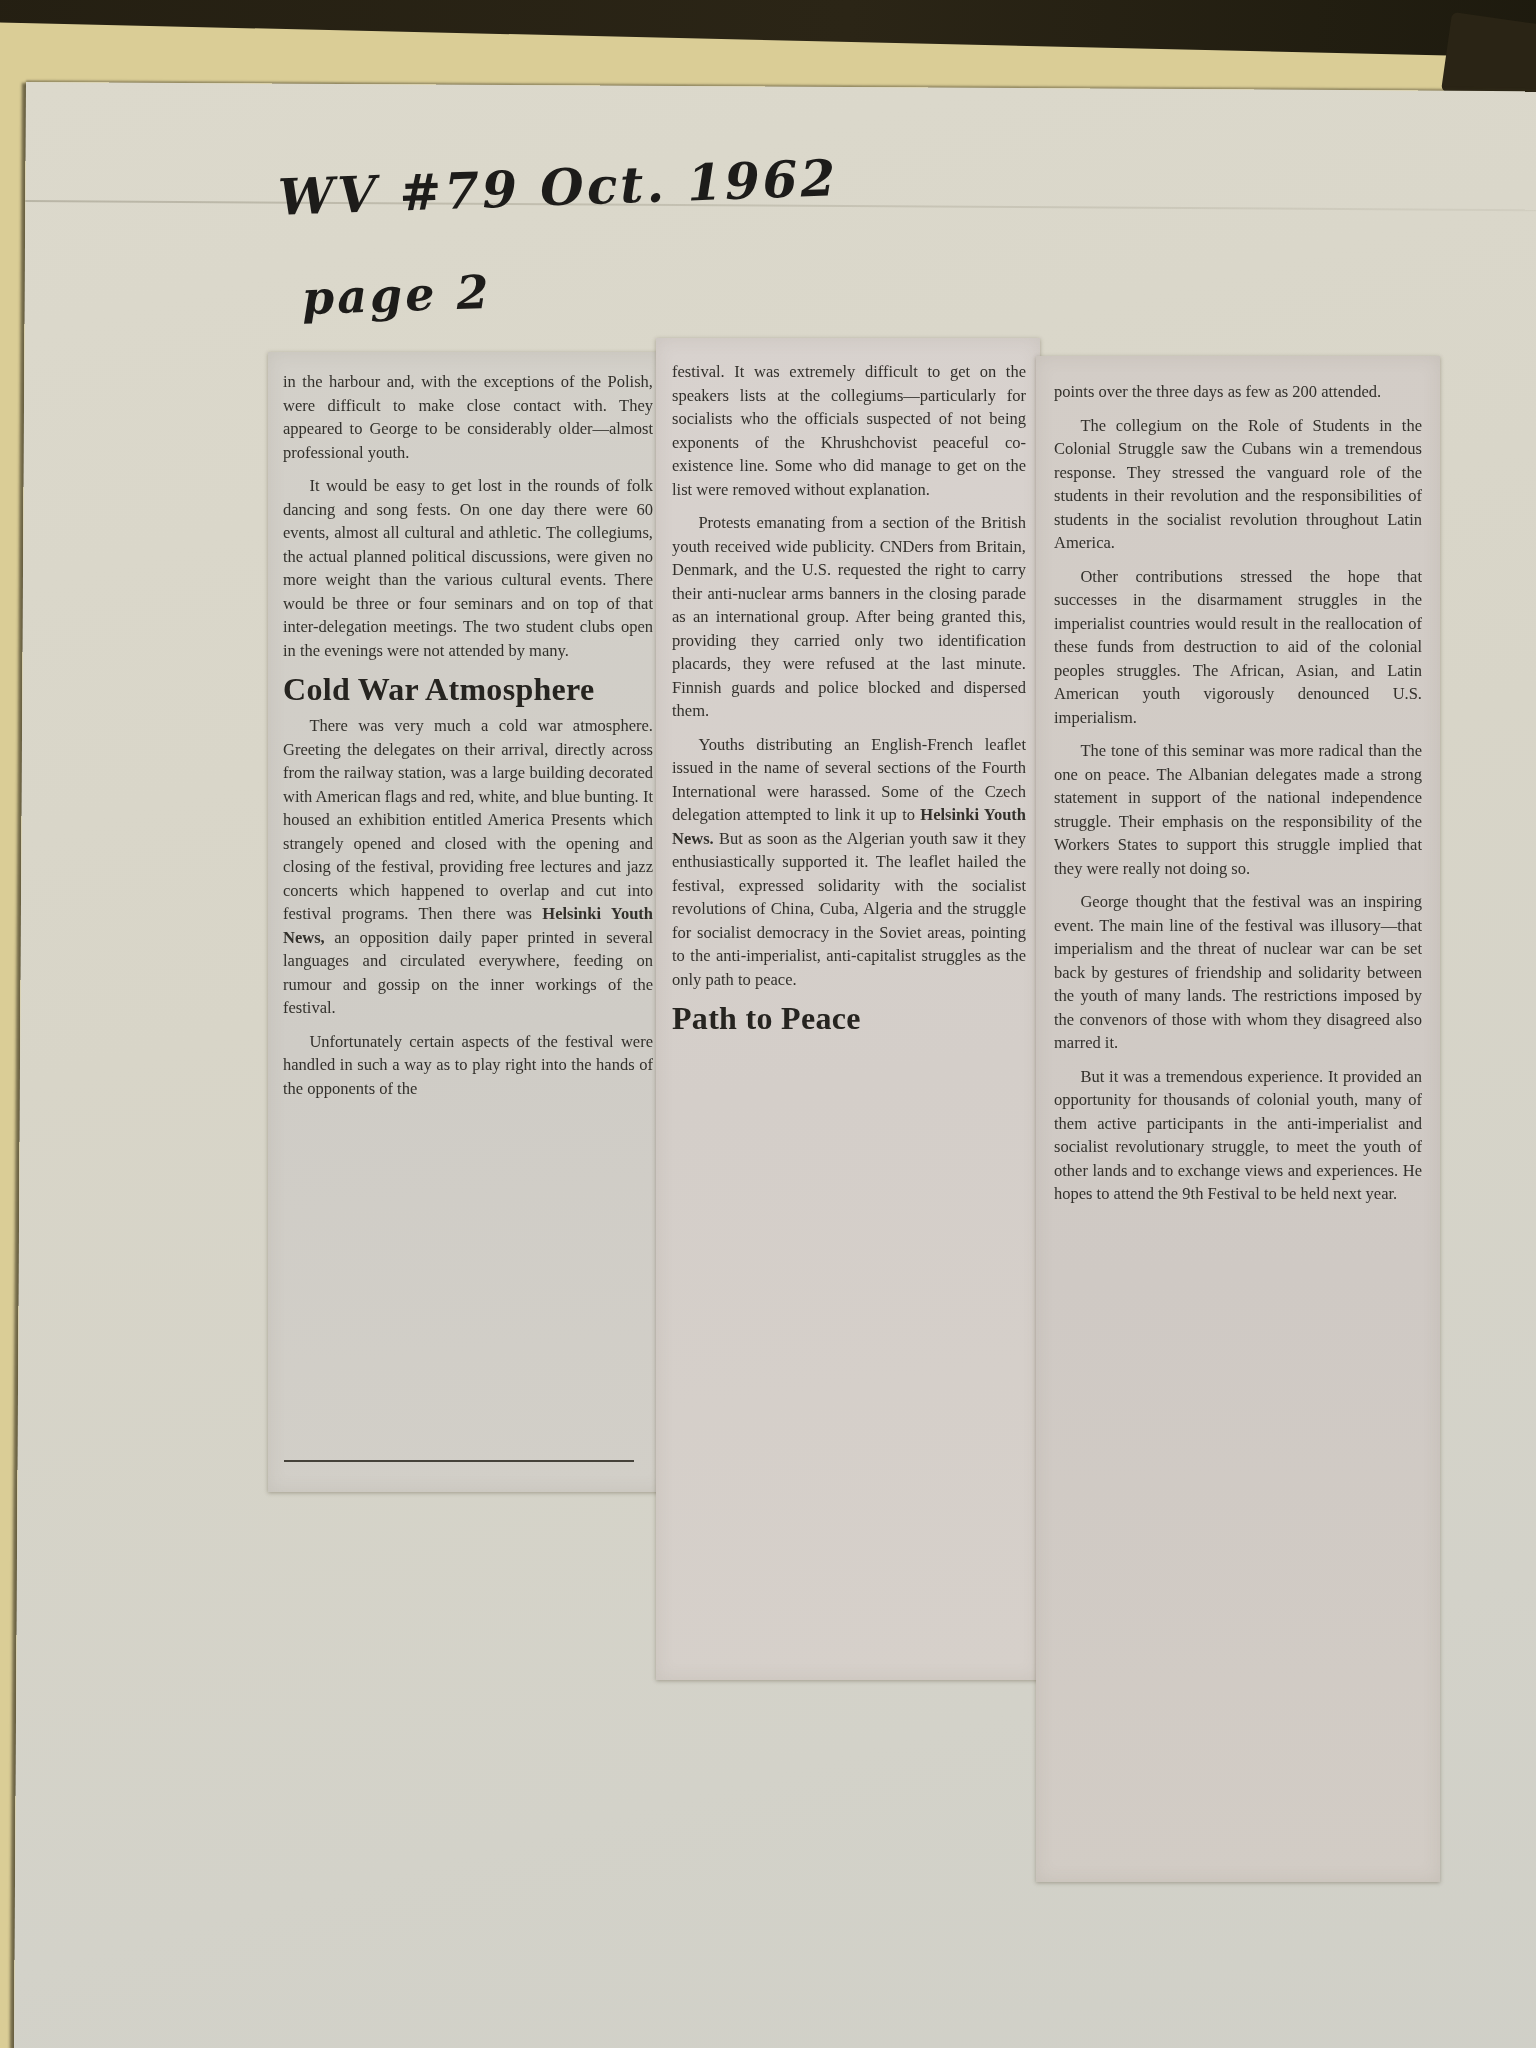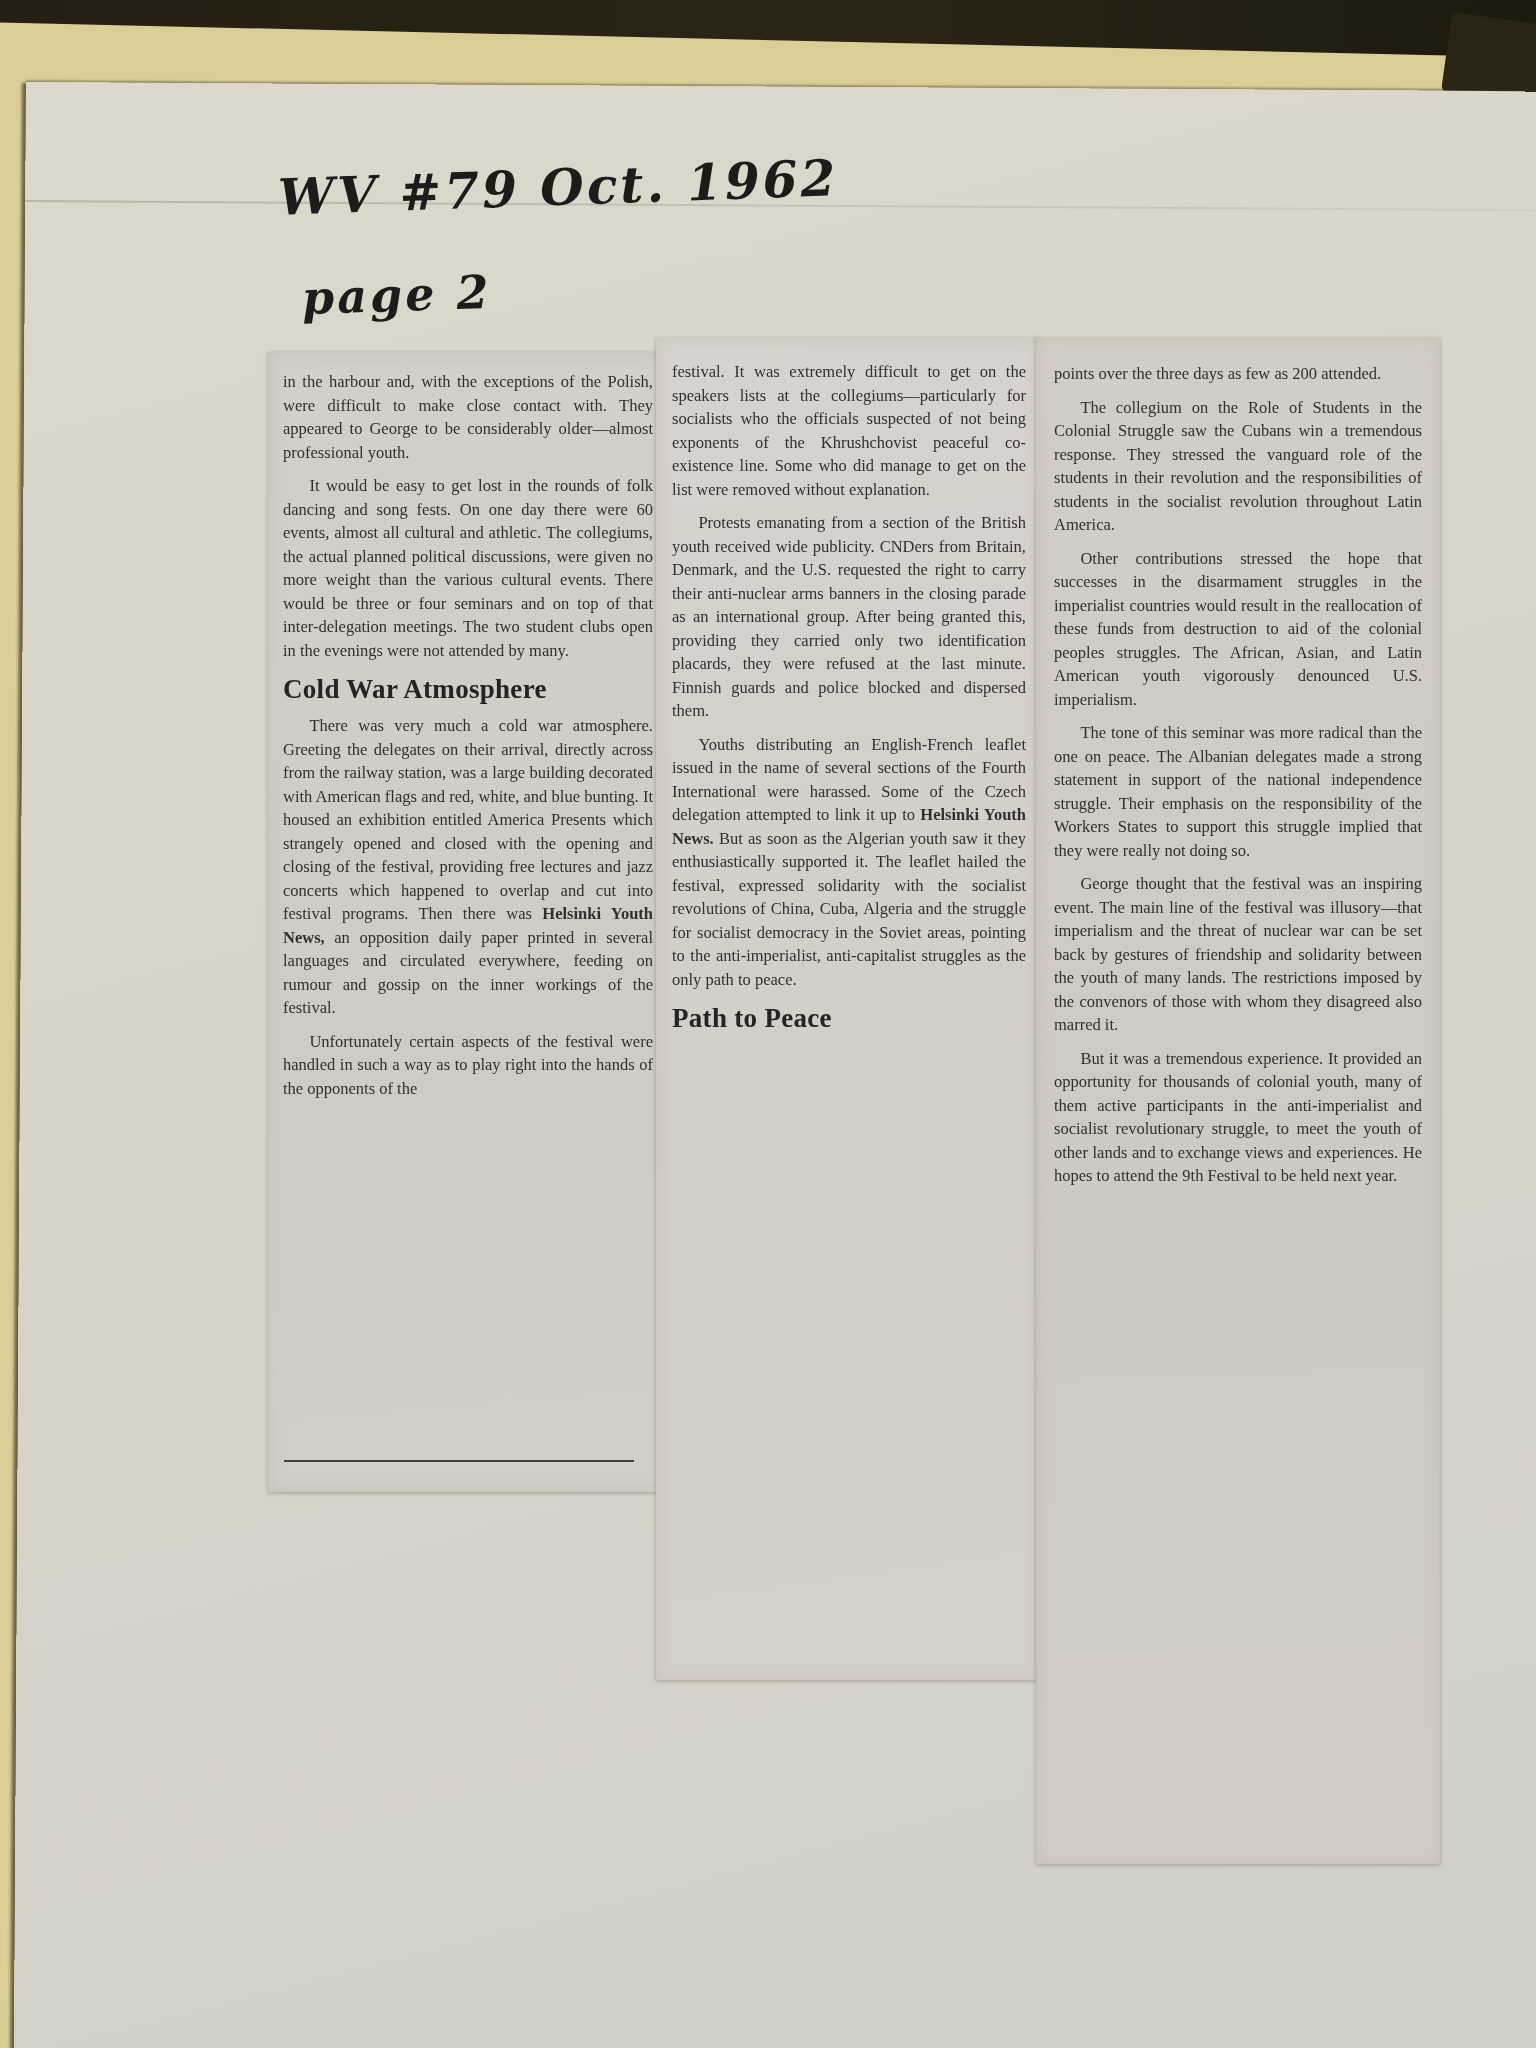--- a/index.html
+++ b/index.html
@@ -59,28 +59,28 @@
     left:268px;top:352px;width:400px;height:1140px;
     padding:18px 15px 17px 15px;box-sizing:border-box;
     background:linear-gradient(175deg,#d3d0c9 0%,#cfccc6 60%,#d2cfc8 100%);
   }
   .clipping-2{
     left:656px;top:338px;width:384px;height:1342px;
     padding:22px 14px 14px 16px;box-sizing:border-box;
     background:linear-gradient(172deg,#d8d2ce 0%,#d4cec9 55%,#d6d0ca 100%);
   }
   .clipping-3{
-    left:1036px;top:338px;width:404px;height:1526px;
+    left:1036px;top:356px;width:404px;height:1526px;
     padding:24px 18px 14px 18px;box-sizing:border-box;
     background:linear-gradient(178deg,#d3cdc7 0%,#cfc9c4 60%,#d2ccc5 100%);
   }
   .para{margin:0 0 10px 0;}
   .para.indent{text-indent:1.6em;}
   .headline{
-    font-size:27px;line-height:30px;margin:12px 0 10px 0;
+    font-size:32px;line-height:30px;margin:12px 0 10px 0;
     font-weight:700;color:#262420;text-align:left;letter-spacing:.3px;
   }
   .clip-rule{
     position:absolute;left:16px;right:34px;bottom:30px;
     border-top:2.5px solid #45423a;
   }
   b{font-weight:700;}
 </style>
 </head>
 <body>

